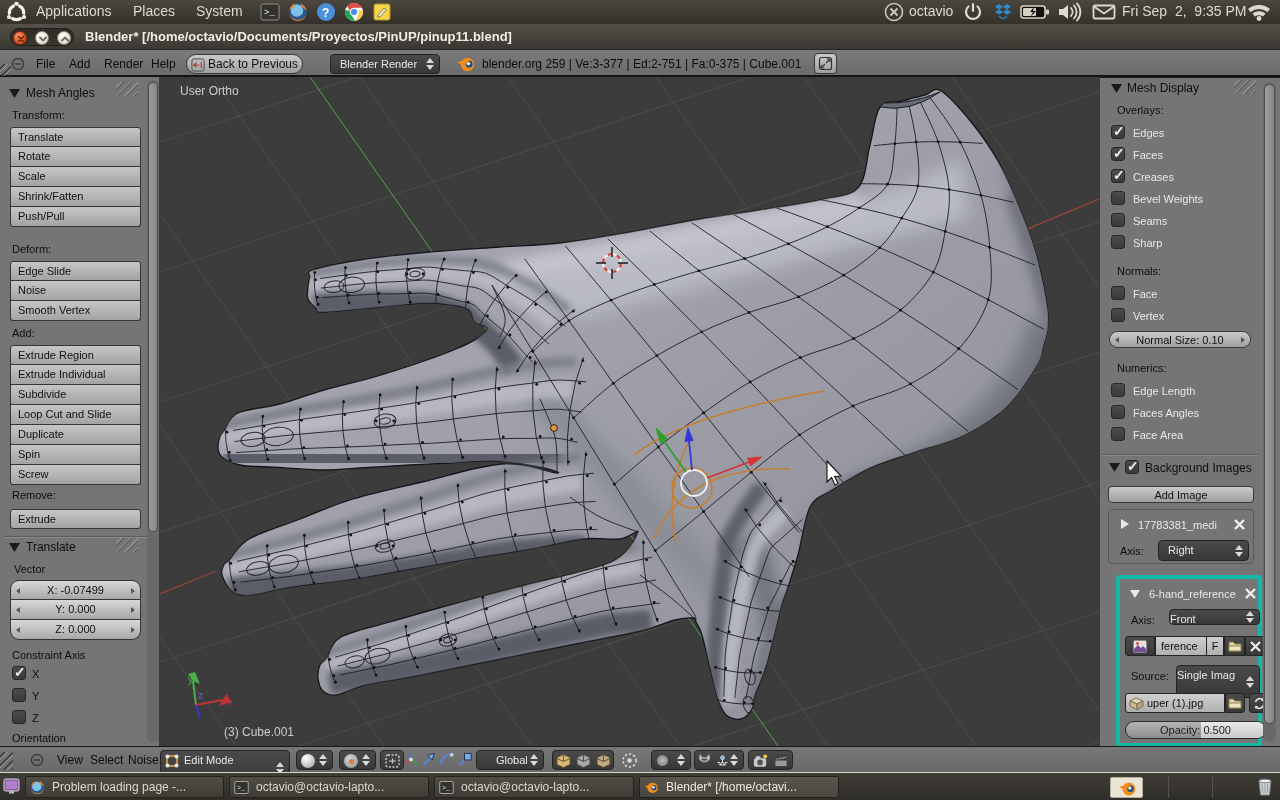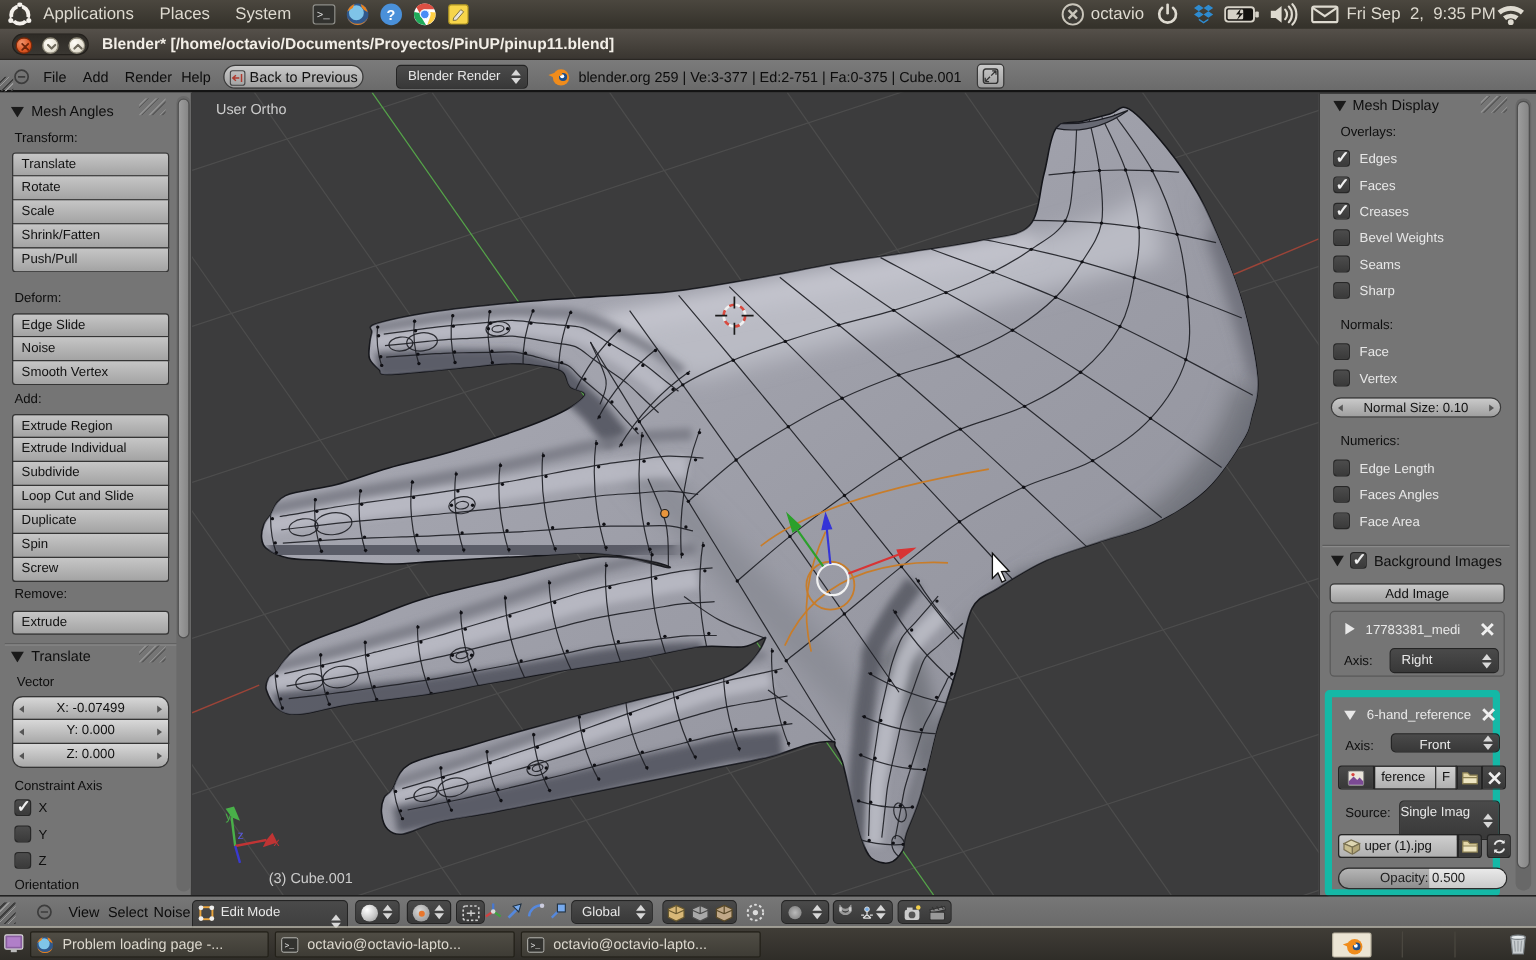--- a/index.html
+++ b/index.html
@@ -730,30 +730,30 @@
       <svg class="abs" style="left:12px;top:9px" width="8" height="10">
           <path d="M0 0v10l8-5z" fill="#e8e8e8"></path>
         </svg>
       <div class="wlbl" style="left:29px;top:9px">17783381_medi</div>
       <svg class="abs" style="left:124px;top:8px" width="13" height="13" viewBox="0 0 13 13">
           <path d="M2 2l9 9M11 2l-9 9" stroke="#efefef" stroke-width="2.4"></path>
         </svg>
       <div class="blk" style="left:11px;top:35px">Axis:</div>
       <div class="dd" style="left:49px;top:30px;width:91px;height:21px;line-height:19px;padding-left:9px">Right<span class="updn"></span></div>
     </div>
-    <div class="abs" style="left:4px;top:497px;width:146px;height:172px;border:6px solid #14b8a6;border-radius:4px">
+    <div class="abs" style="left:16px;top:497px;width:146px;height:172px;border:4px solid #14b8a6;border-radius:4px">
       <svg class="abs" style="left:10px;top:11px" width="10" height="8">
           <path d="M0 0h10L5 8z" fill="#e8e8e8"></path>
         </svg>
       <div class="wlbl" style="left:29px;top:9px">6-hand_reference</div>
       <svg class="abs" style="left:124px;top:8px" width="13" height="13" viewBox="0 0 13 13">
           <path d="M2 2l9 9M11 2l-9 9" stroke="#efefef" stroke-width="2.4"></path>
         </svg>
       <div class="blk" style="left:11px;top:35px">Axis:</div>
-      <div class="dd" style="left:49px;top:30px;width:91px;height:16px;line-height:19px;padding-left:23px">Front<span class="updn"></span></div>
+      <div class="dd" style="left:49px;top:30px;width:91px;height:16px;line-height:19px;padding-left:0">Front<span class="updn"></span></div>
 
       <div class="dd" style="left:5px;top:57px;width:30px;height:20px;border-radius:3px 0 0 3px"><svg style="margin:3px 0 0 7px" width="14" height="13" viewBox="0 0 14 13">
             <rect x="0.5" y="0.5" width="13" height="12" rx="1.5" fill="#e9e4da" stroke="#888"></rect>
             <path d="M1 9l4-4 3 3 2-2 3 3v3H1z" fill="#7b4a94"></path>
             <circle cx="4.5" cy="3.5" r="1.4" fill="#d8433f"></circle>
           </svg></div>
       <div class="abs" style="left:35px;top:57px;width:52px;height:20px;background:linear-gradient(#cfcfcf,#b0b0b0);border:1px solid #242424;font-size:11px;color:#111;line-height:18px;padding-left:5px">ference</div>
       <div class="abs" style="left:87px;top:57px;width:17px;height:20px;background:linear-gradient(#cfcfcf,#b0b0b0);border:1px solid #242424;border-left:none;font-size:11px;color:#111;line-height:18px;text-align:center">F</div>
       <div class="dd" style="left:104px;top:57px;width:21px;height:20px;border-radius:0"><svg style="margin:3px 0 0 3px" width="14" height="13" viewBox="0 0 14 13">
             <path d="M1 2h4l2 2h6v7H1z" fill="#e3d6a8" stroke="#8a7f52"></path>
@@ -832,21 +832,21 @@
         <path d="M14 2l-2 7-5-5z" fill="#77aaee" stroke="#234"></path>
       </svg>
     <svg class="abs" style="left:439px;top:4px" width="16" height="17" viewBox="0 0 17 17">
         <path d="M2 13A11 11 0 0 1 13 3" fill="none" stroke="#5588dd" stroke-width="2.2"></path>
         <circle cx="13.5" cy="3.5" r="2" fill="#ccd"></circle>
       </svg>
     <svg class="abs" style="left:457px;top:4px" width="16" height="17" viewBox="0 0 17 17">
         <path d="M3 14L9 8" stroke="#5588dd" stroke-width="2"></path>
         <rect x="8" y="2" width="7" height="7" fill="#77aaee" stroke="#234"></rect>
       </svg>
-    <div class="dd" style="left:476px;top:3px;width:68px;height:20px;line-height:18px;padding-left:8px">Global<span class="updn"></span></div>
+    <div class="dd" style="left:476px;top:3px;width:68px;height:20px;line-height:18px;padding-left:19px">Global<span class="updn"></span></div>
     <div class="dd" style="left:552px;top:3px;width:62px;height:20px">
       <svg style="position:absolute;left:2px;top:2px" width="17" height="16" viewBox="0 0 17 16">
           <path d="M8.5 1.5l6.5 3v7l-6.5 3-6.5-3v-7z" fill="#d8b878" stroke="#6a5a30"></path>
           <path d="M8.5 1.5v7M8.5 8.5l6.5-3M8.5 8.5l-6.5-3" stroke="#6a5a30"></path>
         </svg>
       <svg style="position:absolute;left:22px;top:2px" width="17" height="16" viewBox="0 0 17 16">
           <path d="M8.5 1.5l6.5 3v7l-6.5 3-6.5-3v-7z" fill="#a8a8a8" stroke="#4a4a4a"></path>
           <path d="M8.5 1.5v7M8.5 8.5l6.5-3M8.5 8.5l-6.5-3" stroke="#4a4a4a"></path>
         </svg>
       <svg style="position:absolute;left:42px;top:2px" width="17" height="16" viewBox="0 0 17 16">
@@ -908,20 +908,28 @@
           <rect x="1" y="2" width="18" height="16" rx="2" fill="#32322f" stroke="#c8c8c4"></rect>
           <text x="4" y="13" font-size="9" fill="#e8e8e8" font-family="Liberation Mono">&gt;_</text>
         </svg>
       <span style="margin-left:26px">octavio@octavio-lapto...</span></div>
     <div class="tbbtn" style="left:434px;width:200px">
       <svg style="position:absolute;left:4px;top:3px" width="15" height="15" viewBox="0 0 20 20">
           <rect x="1" y="2" width="18" height="16" rx="2" fill="#32322f" stroke="#c8c8c4"></rect>
           <text x="4" y="13" font-size="9" fill="#e8e8e8" font-family="Liberation Mono">&gt;_</text>
         </svg>
       <span style="margin-left:26px">octavio@octavio-lapto...</span></div>
+    <div class="tbbtn" style="left:639px;width:200px;background:linear-gradient(#5a564e,#49463f);color:#eceada">
+      <svg style="position:absolute;left:4px;top:3px" width="15" height="15" viewBox="0 0 20 18">
+          <circle cx="11.5" cy="9.5" r="6.8" fill="#f08c1c"></circle>
+          <circle cx="13.2" cy="9.2" r="3.4" fill="#1b4e8c"></circle>
+          <circle cx="12.5" cy="8.6" r="1.7" fill="#fff"></circle>
+          <path d="M1 7.5L11 4l2 3.5-7.5 2z" fill="#f08c1c"></path>
+        </svg>
+      <span style="margin-left:26px">Blender* [/home/octavi...</span></div>
     <div class="abs" style="left:1110px;top:4px;width:33px;height:21px;background:#ece5d4;border-radius:2px;border:1px solid #b5ae9c">
       <svg style="margin:2px 0 0 7px" width="19" height="17" viewBox="0 0 20 18">
           <circle cx="11.5" cy="9.5" r="6.8" fill="#f08c1c"></circle>
           <circle cx="13.2" cy="9.2" r="3.4" fill="#1b4e8c"></circle>
           <circle cx="12.5" cy="8.6" r="1.7" fill="#fff"></circle>
           <path d="M1 7.5L11 4l2 3.5-7.5 2z" fill="#f08c1c"></path>
         </svg></div>
     <div class="abs" style="left:1168px;top:3px;width:1px;height:22px;background:#1e1d18;border-right:1px solid #55524a"></div>
     <div class="abs" style="left:1212px;top:3px;width:1px;height:22px;background:#1e1d18;border-right:1px solid #55524a"></div>
     <svg class="abs" style="left:1254px;top:3px" width="22" height="22" viewBox="0 0 22 22">

